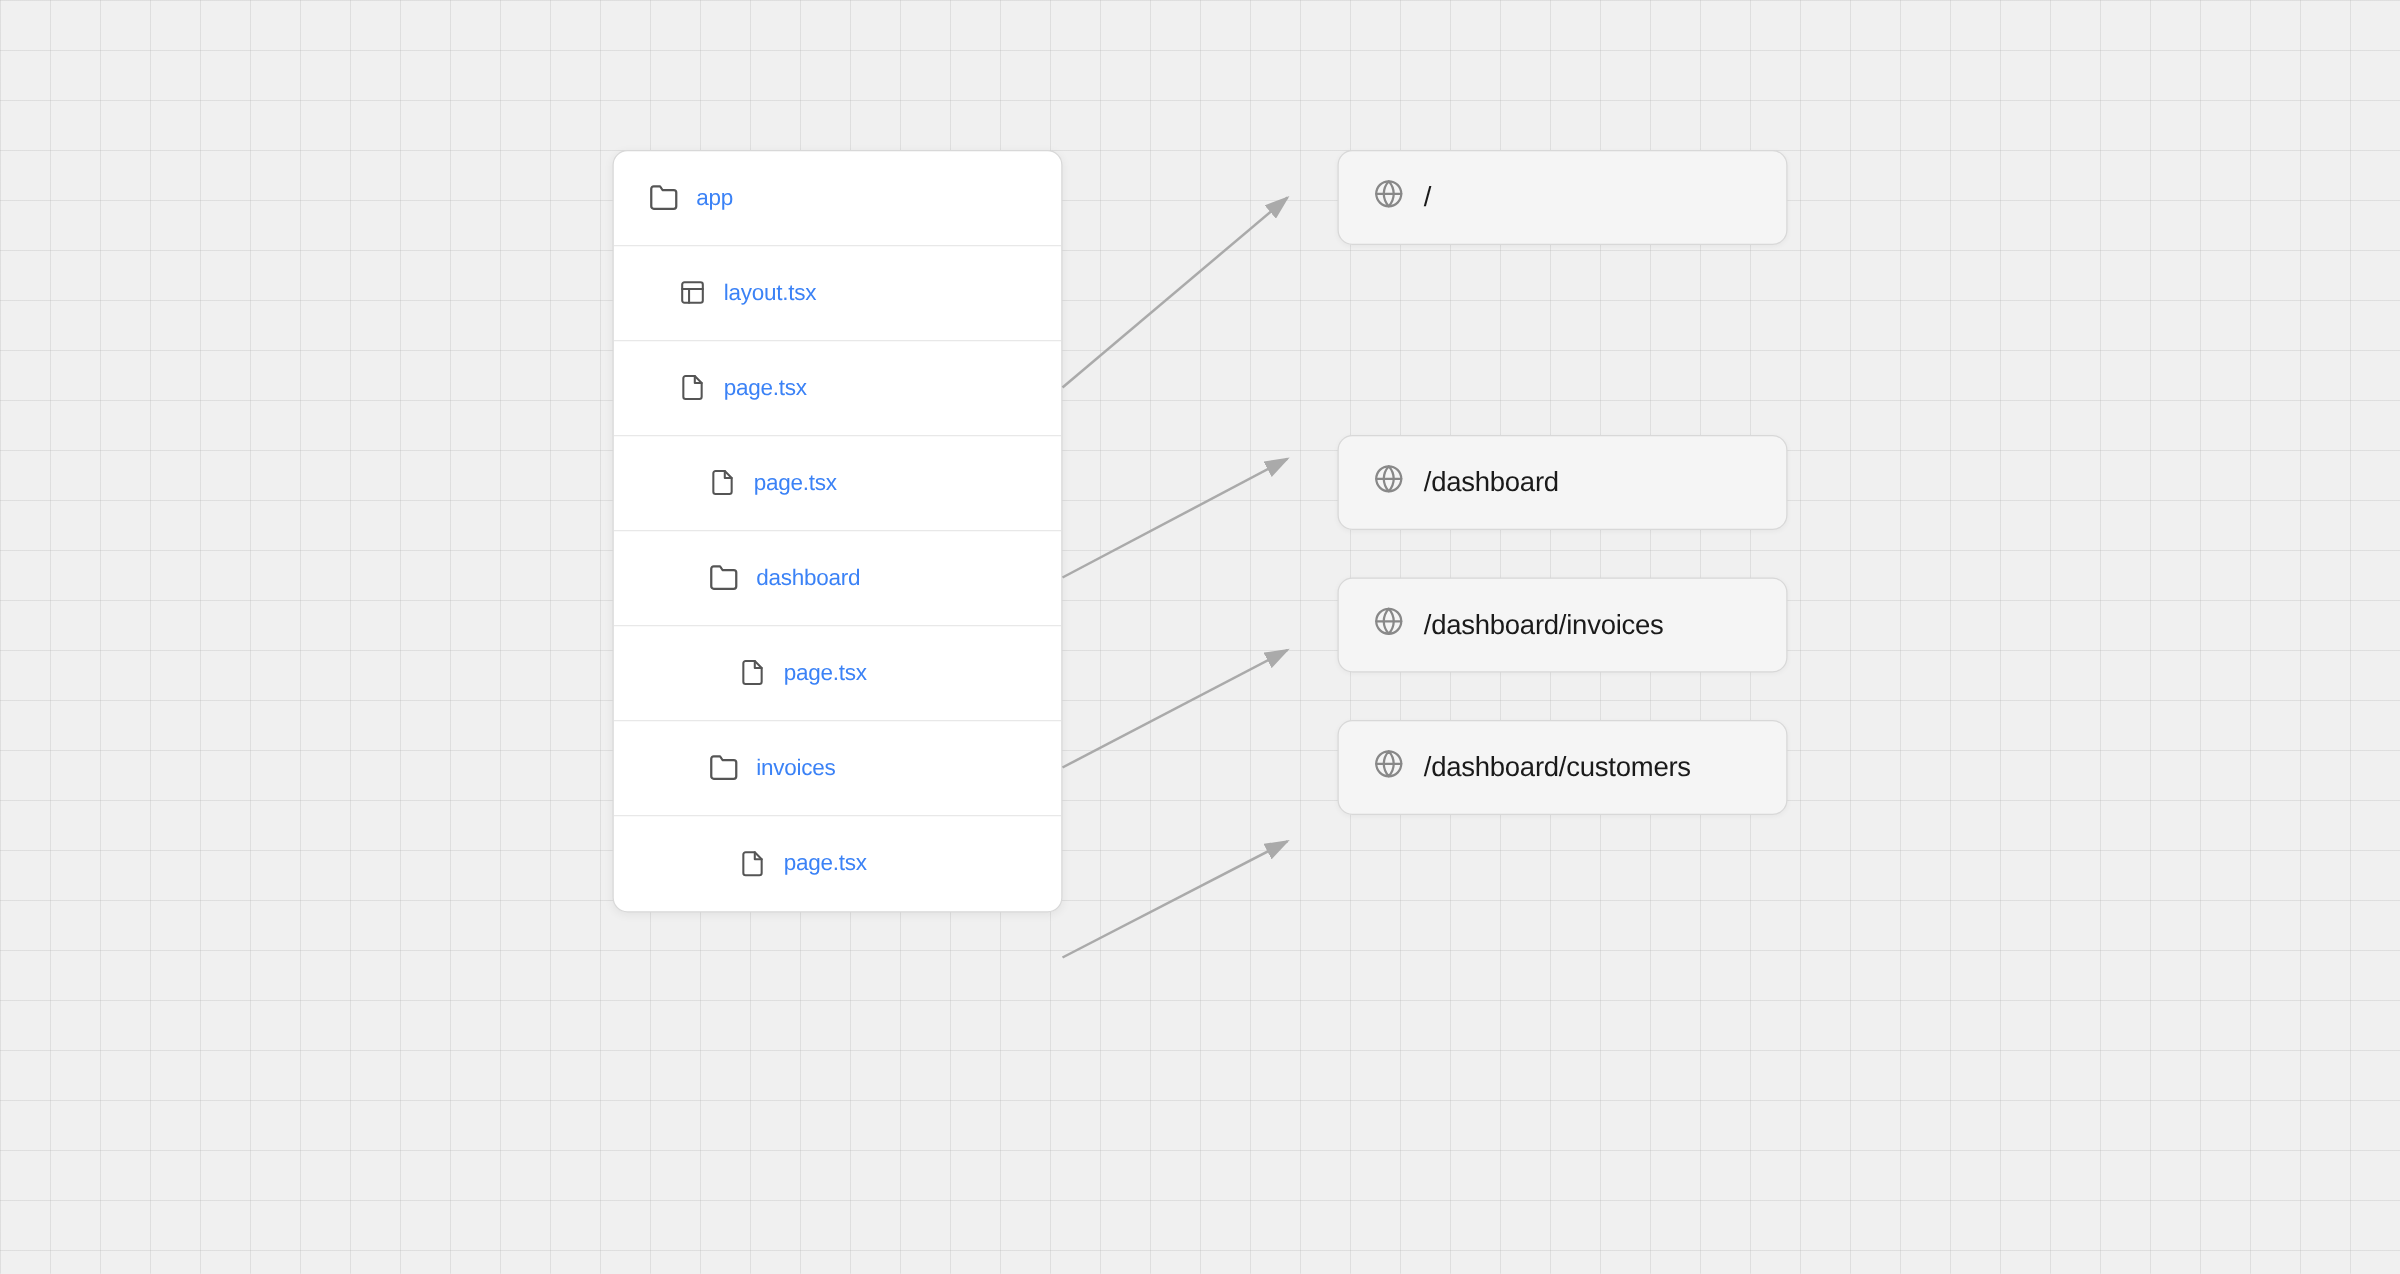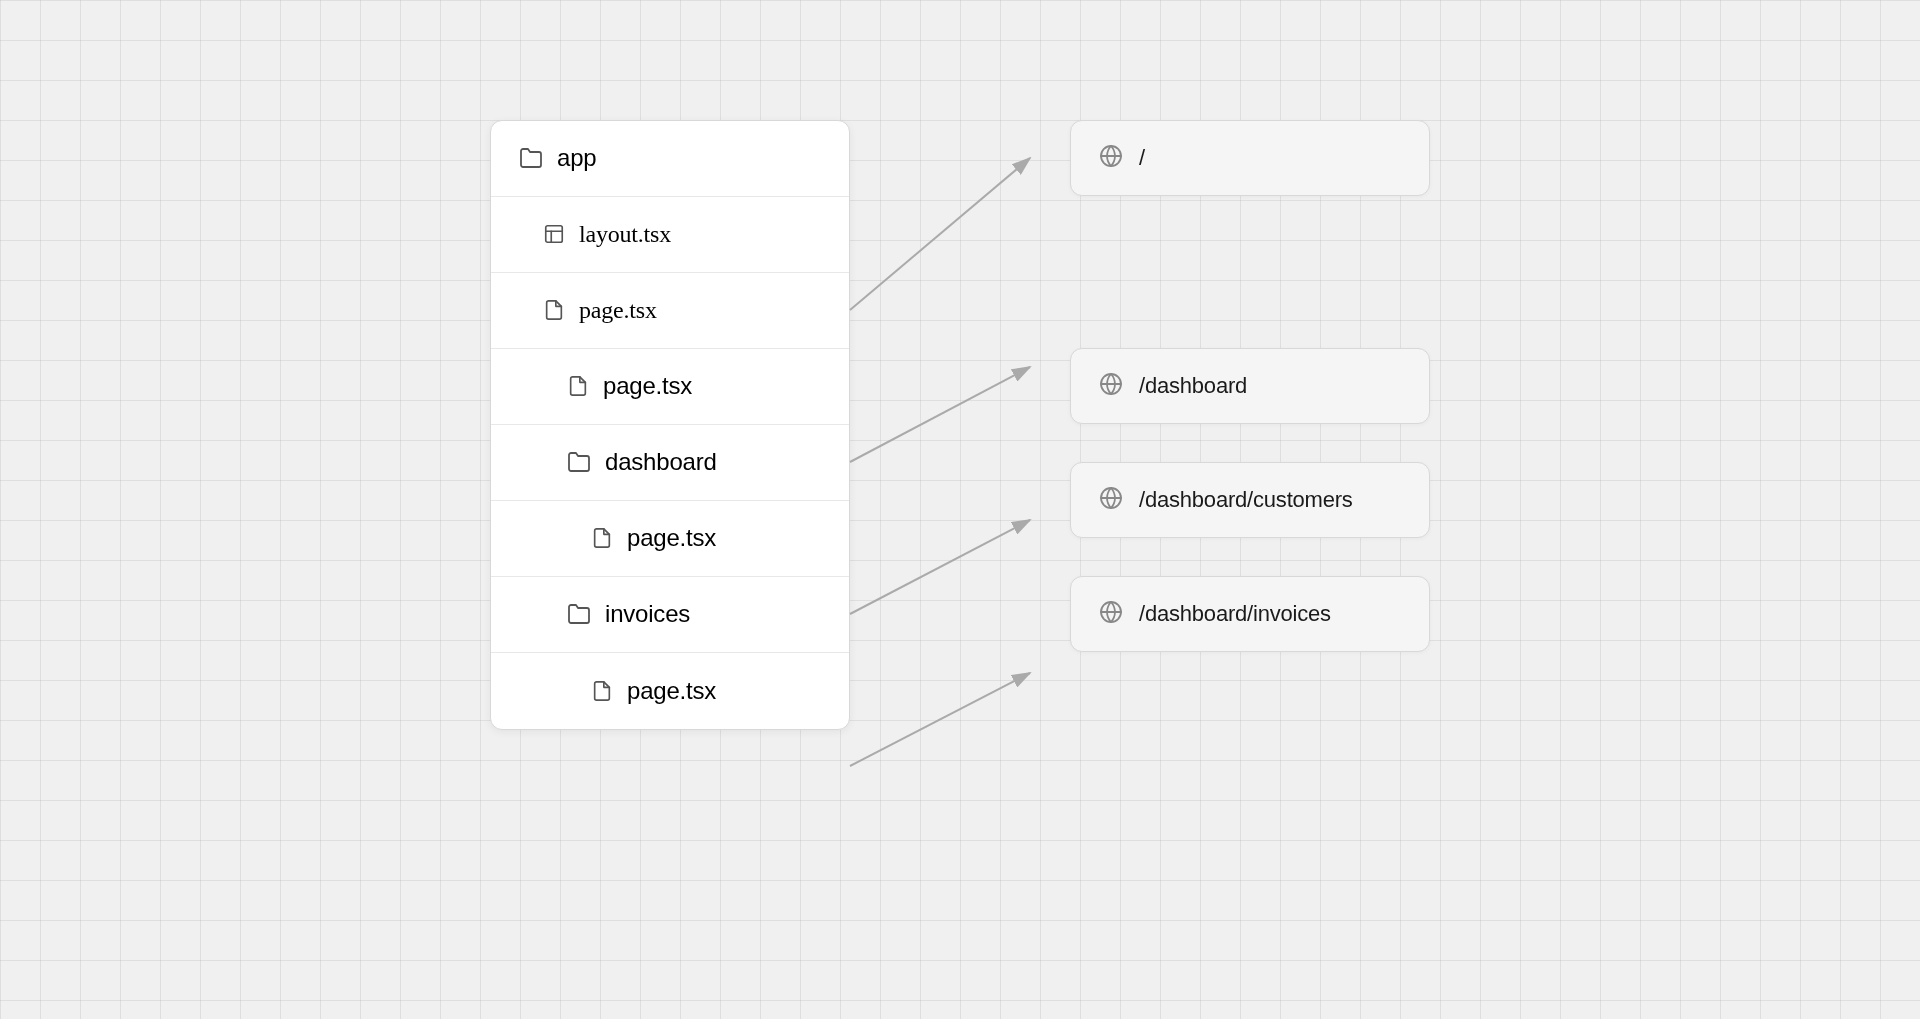--- a/index.html
+++ b/index.html
@@ -48,34 +48,33 @@
       border-bottom: 1.5px solid #e8e8e8;
       gap: 14px;
     }
 
     .tree-row:last-child {
       border-bottom: none;
     }
 
     .tree-row.indent-1 {
       padding-left: 52px;
-      font-family: Liberation Serif, serif;
     }
 
     .tree-row.indent-2 {
       padding-left: 76px;
     }
 
     .tree-row.indent-3 {
       padding-left: 100px;
     }
 
     .tree-label {
-      font-size: 24px;
-      color: #000000;
+      font-size: 18px;
+      color: #3b82f6;
       font-weight: 400;
       letter-spacing: -0.2px;
     }
 
     .icon {
       flex-shrink: 0;
       color: #555;
     }
 
     
@@ -246,29 +245,29 @@
     </div>
 
     <div class="route-card">
       <span class="globe-icon">
         <svg width="24" height="24" viewBox="0 0 24 24" fill="none" stroke="#888" stroke-width="1.8" stroke-linecap="round" stroke-linejoin="round">
           <circle cx="12" cy="12" r="10"></circle>
           <line x1="2" y1="12" x2="22" y2="12"></line>
           <path d="M12 2a15.3 15.3 0 0 1 4 10 15.3 15.3 0 0 1-4 10 15.3 15.3 0 0 1-4-10 15.3 15.3 0 0 1 4-10z"></path>
         </svg>
       </span>
+      <span class="route-label">/dashboard/invoices</span>
+    </div>
+
+    <div class="route-card">
+      <span class="globe-icon">
+        <svg width="24" height="24" viewBox="0 0 24 24" fill="none" stroke="#888" stroke-width="1.8" stroke-linecap="round" stroke-linejoin="round">
+          <circle cx="12" cy="12" r="10"></circle>
+          <line x1="2" y1="12" x2="22" y2="12"></line>
+          <path d="M12 2a15.3 15.3 0 0 1 4 10 15.3 15.3 0 0 1-4 10 15.3 15.3 0 0 1-4-10 15.3 15.3 0 0 1 4-10z"></path>
+        </svg>
+      </span>
       <span class="route-label">/dashboard/customers</span>
     </div>
 
-    <div class="route-card">
-      <span class="globe-icon">
-        <svg width="24" height="24" viewBox="0 0 24 24" fill="none" stroke="#888" stroke-width="1.8" stroke-linecap="round" stroke-linejoin="round">
-          <circle cx="12" cy="12" r="10"></circle>
-          <line x1="2" y1="12" x2="22" y2="12"></line>
-          <path d="M12 2a15.3 15.3 0 0 1 4 10 15.3 15.3 0 0 1-4 10 15.3 15.3 0 0 1-4-10 15.3 15.3 0 0 1 4-10z"></path>
-        </svg>
-      </span>
-      <span class="route-label">/dashboard/invoices</span>
-    </div>
-
   </div>
 
 </div>
 
 </body></html>

